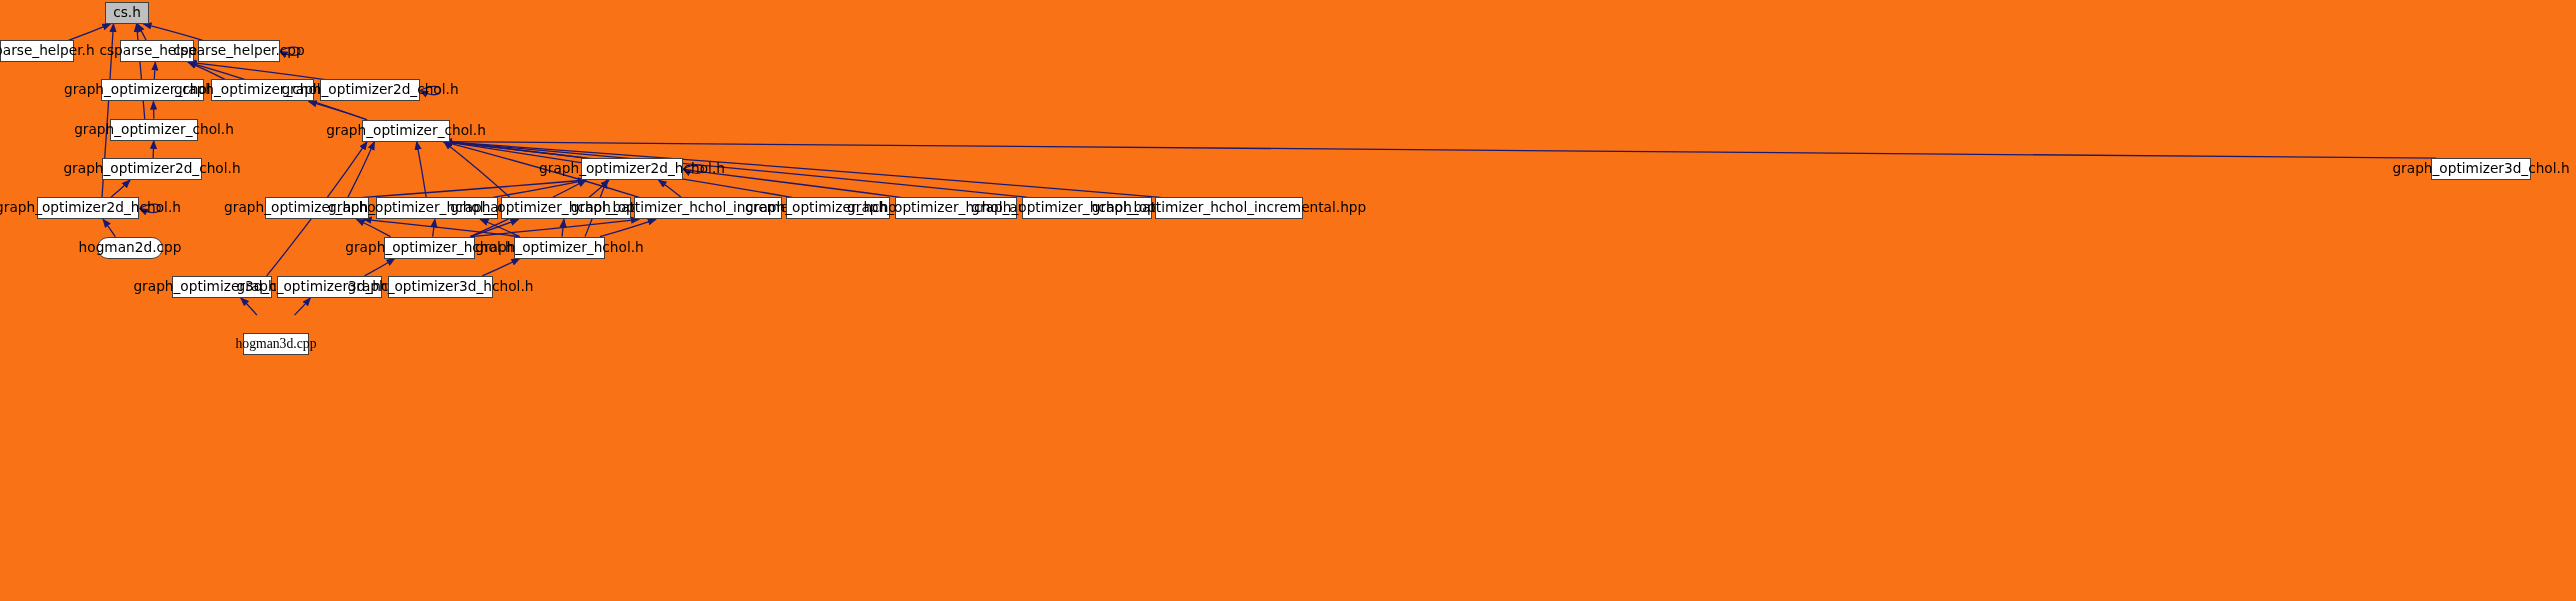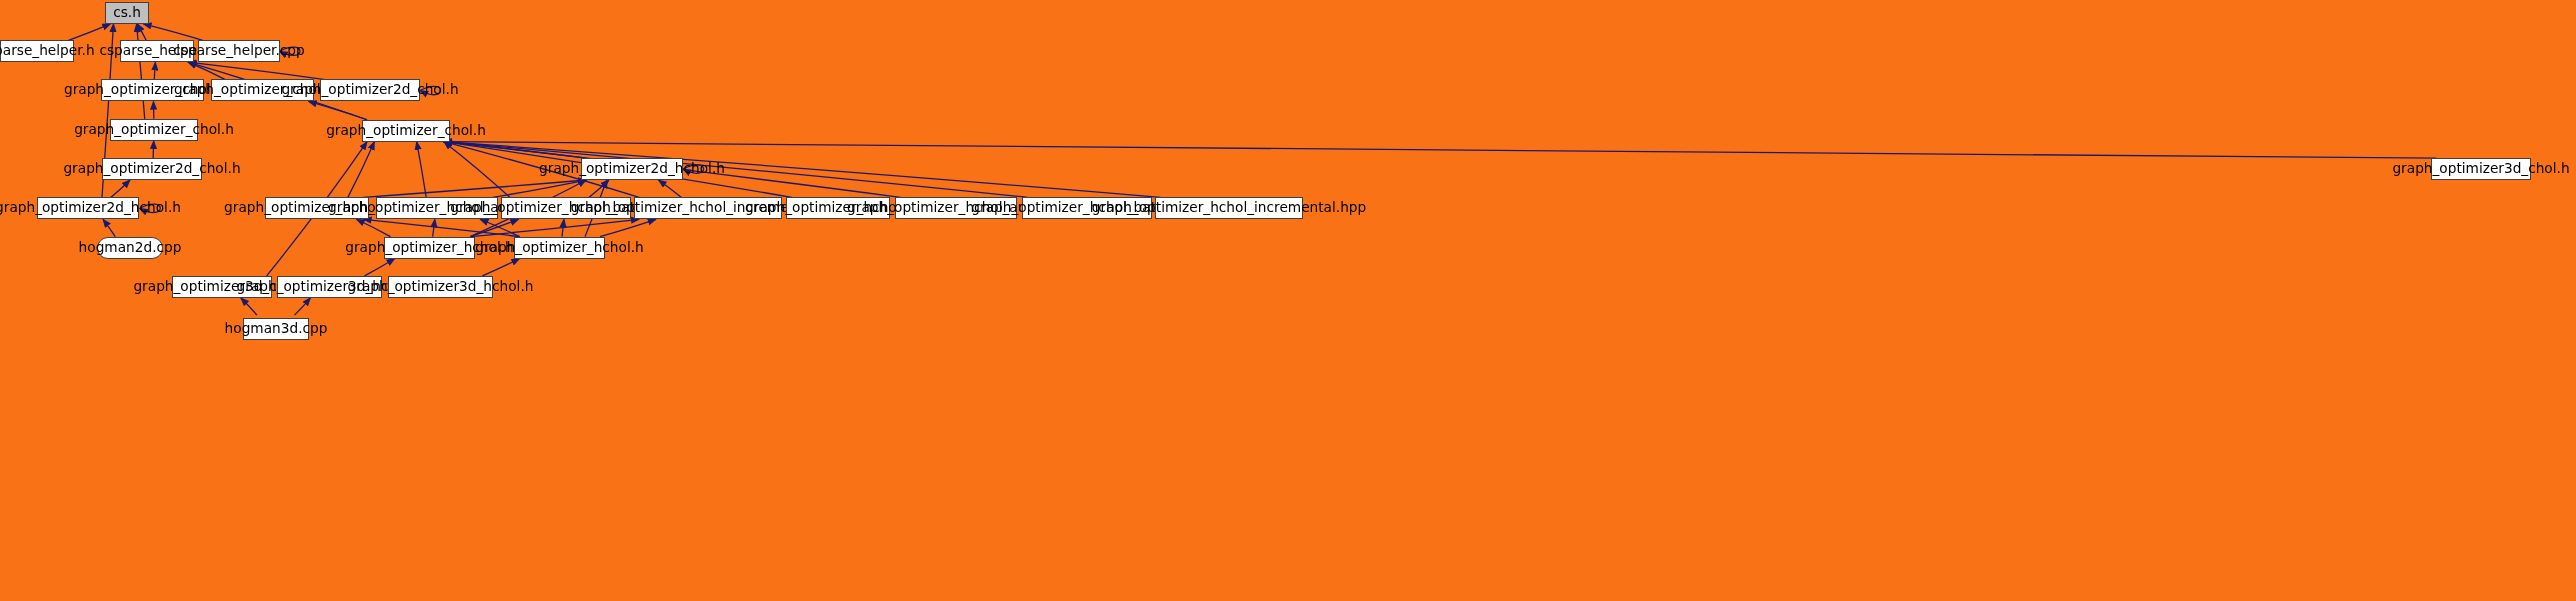--- a/index.html
+++ b/index.html
@@ -168,18 +168,18 @@
       </div>
       <div class="node" style="left: 172px; top: 276px; width: 100px;">
         <span>graph_optimizer3d_chol.h</span>
       </div>
       <div class="node" style="left: 277px; top: 276px; width: 105px;">
         <span>graph_optimizer3d_hchol.h</span>
       </div>
       <div class="node" style="left: 388px; top: 276px; width: 105px;">
         <span>graph_optimizer3d_hchol.h</span>
       </div>
-      <div class="node" style="left: 243px; top: 318px; width: 66px;">
+      <div class="node" style="left: 243px; top: 333px; width: 66px; font-family: Liberation Serif, serif;">
         <span>hogman3d.cpp</span>
       </div>
     </div>
 </div>
 
 
 </body></html>

